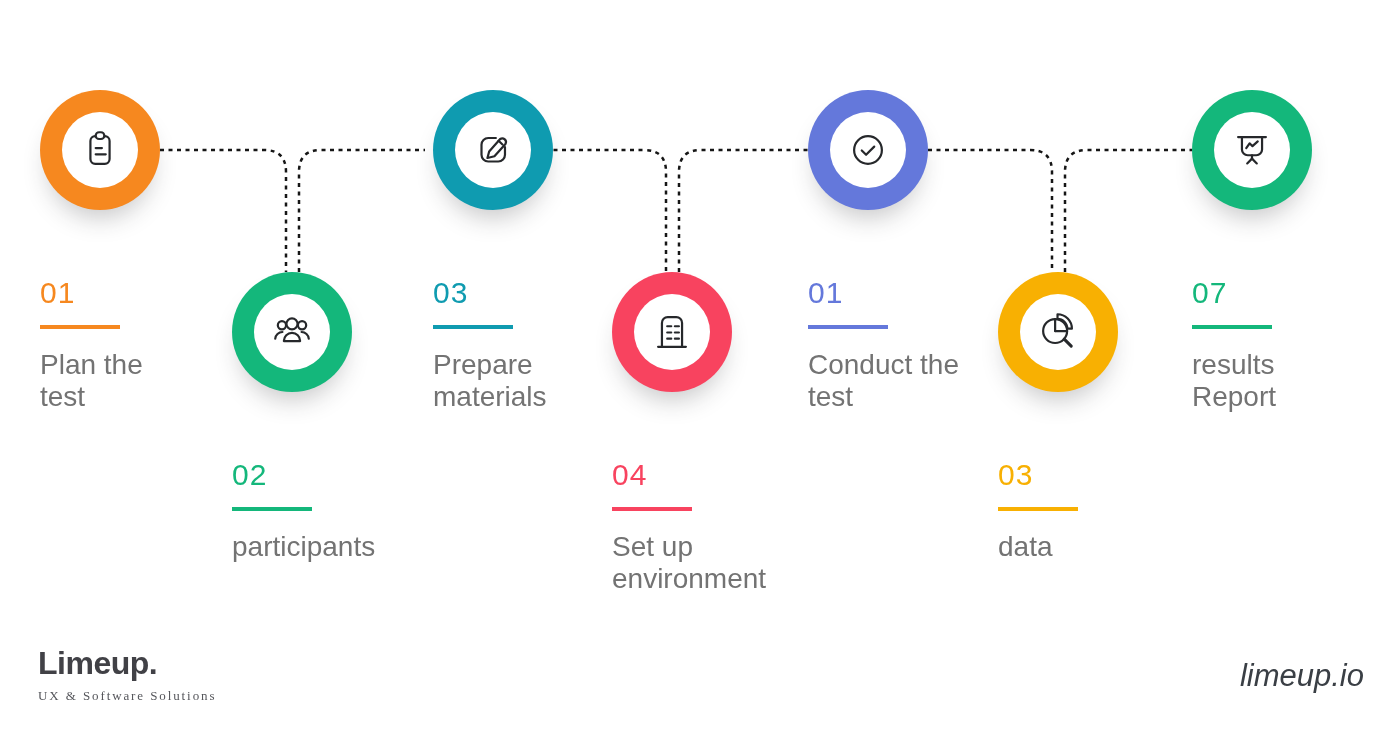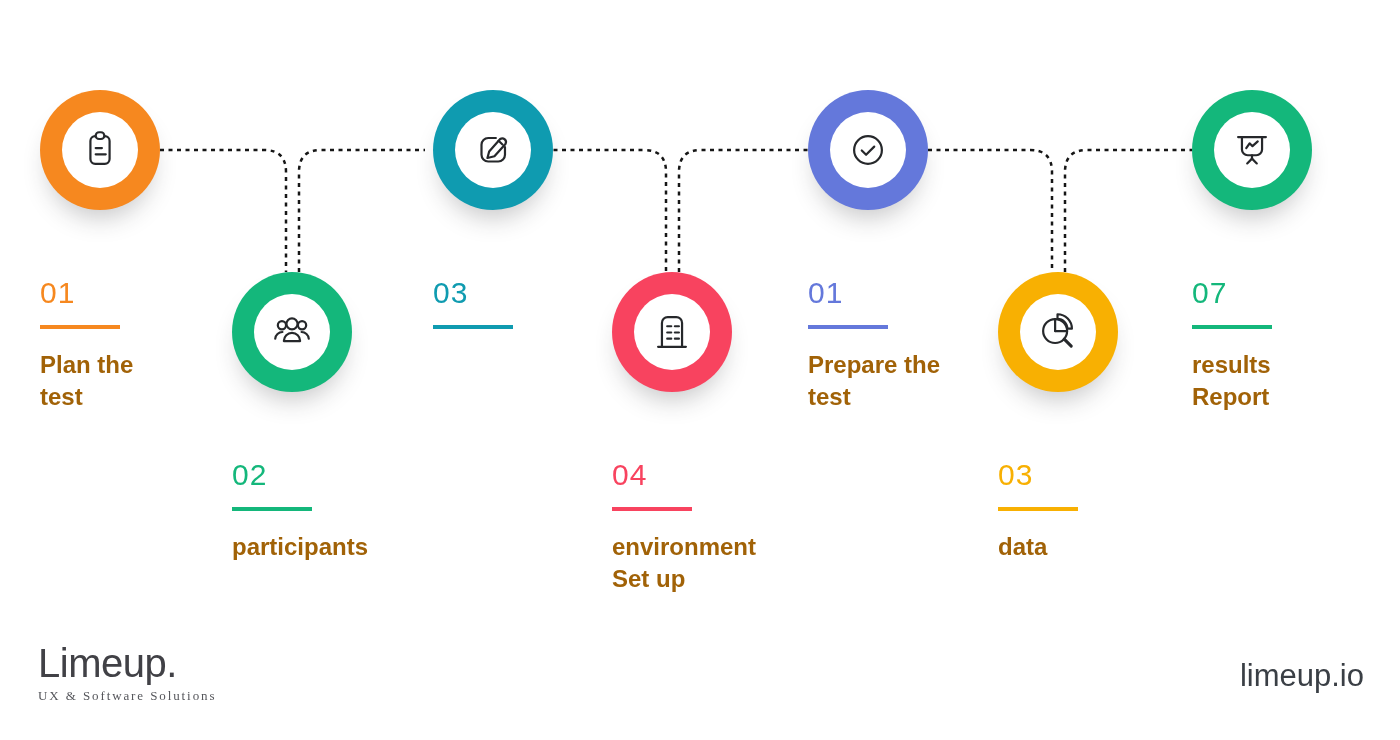--- a/index.html
+++ b/index.html
@@ -26,28 +26,28 @@
   }
   .bubble-inner{
     width:76px;height:76px;border-radius:50%;background:#ffffff;
     display:flex;align-items:center;justify-content:center;color:#26282b;
   }
   .bubble-inner svg{display:block;}
 
   .caption{position:absolute;left:0;top:186px;width:200px;}
   .num{font-size:30px;font-weight:400;color:var(--accent,#ccc);letter-spacing:1px;}
   .rule{width:80px;height:4px;margin-top:15px;background:var(--accent,#ccc);}
-  .lbl{margin-top:20px;font-size:24px;line-height:32px;font-weight:700;color:#a16207;}
+  .lbl{margin-top:20px;font-size:28px;line-height:32px;font-weight:400;color:#737373;}
   .lbl span{display:block;}
 
   
   .logo{position:absolute;left:38px;top:641px;}
-  .logo-text{font-size:40px;font-weight:400;color:#414146;letter-spacing:-0.5px;line-height:44px;}
+  .logo-text{font-size:32px;font-weight:700;color:#414146;letter-spacing:-0.5px;line-height:44px;}
   .logo-tagline{font-size:13px;font-weight:500;color:#55565b;letter-spacing:1.9px;margin-top:3px;font-family:Liberation Serif, serif;}
-  .website{position:absolute;right:36px;top:658px;font-size:31px;color:#3a3f45;}
+  .website{position:absolute;right:36px;top:658px;font-size:31px;color:#3a3f45;font-style:italic;}
 </style>
 </head>
 <body>
 
 <svg id="connector" viewBox="0 0 1400 740">
   <path class="conn" d="M160 150 H264 Q286 150 286 172 V272" stroke="#161616"></path>
   <path class="conn" d="M299 272 V172 Q299 150 321 150 H425" stroke="#161616"></path>
   <path class="conn" d="M545 150 H644 Q666 150 666 172 V272" stroke="#161616"></path>
   <path class="conn" d="M679 272 V172 Q679 150 701 150 H808" stroke="#161616"></path>
   <path class="conn" d="M928 150 H1030 Q1052 150 1052 172 V272" stroke="#161616"></path>
@@ -103,20 +103,24 @@
       <svg width="46" height="46" viewBox="0 0 48 48" fill="none" stroke="currentColor" stroke-width="2.3" stroke-linecap="round" stroke-linejoin="round">
         <path d="M27 11.5 H19 a7 7 0 0 0 -7 7 v10.5 a7 7 0 0 0 7 7 h10.5 a7 7 0 0 0 7 -7 V21"></path>
         <path d="M20 25.5 L31.5 12.5 a3.9 3.9 0 0 1 5.5 5.2 L25.5 30.5 l-7.3 1.8 1.8-6.8 Z"></path>
         <path d="M29.8 14.4 L33.9 18.3"></path>
       </svg>
     </div>
   </div>
   <div class="caption">
     <div class="num">03</div>
     <div class="rule"></div>
+    <div class="lbl">
+      <span>Prepare</span>
+      <span>materials</span>
+    </div>
   </div>
 </div>
 
 <div class="step bottom s4" style="--accent: #F8435F;">
   <div class="bubble">
     <div class="bubble-inner">
       <svg width="46" height="46" viewBox="0 0 48 48" fill="none" stroke="currentColor" stroke-width="2.3" stroke-linecap="round" stroke-linejoin="round">
         <path d="M13.5 39.5 V14.5 a6 6 0 0 1 6 -6 h9 a6 6 0 0 1 6 6 V39.5"></path>
         <path d="M9.5 39.5 H38.5"></path>
         <path d="M19 18 h4.2"></path>
@@ -125,40 +129,40 @@
           <path d="M27 24.5 h4.2"></path>
         <path d="M19 31 h4.2"></path>
           <path d="M27 31 h4.2"></path>
       </svg>
     </div>
   </div>
   <div class="caption">
     <div class="num">04</div>
     <div class="rule"></div>
     <div class="lbl">
+      <span>Set up</span>
       <span>environment</span>
-      <span>Set up</span>
     </div>
   </div>
 </div>
 
 <div class="step top s5" style="--accent: #6478DB;">
   <div class="bubble">
     <div class="bubble-inner">
       <svg width="46" height="46" viewBox="0 0 48 48" fill="none" stroke="currentColor" stroke-width="2.3" stroke-linecap="round" stroke-linejoin="round">
         <circle cx="24" cy="24" r="14.5"></circle>
         <path d="M17.5 24.5 L22 29 L30.5 20.5"></path>
       </svg>
     </div>
   </div>
   <div class="caption">
     <div class="num">01</div>
     <div class="rule"></div>
     <div class="lbl">
-      <span>Prepare the</span>
+      <span>Conduct the</span>
       <span>test</span>
     </div>
   </div>
 </div>
 
 <div class="step bottom s6" style="--accent: #F8B002;">
   <div class="bubble">
     <div class="bubble-inner">
       <svg width="46" height="46" viewBox="0 0 48 48" fill="none" stroke="currentColor" stroke-width="2.3" stroke-linecap="round" stroke-linejoin="round">
         <circle cx="21" cy="23" r="12.5"></circle>

